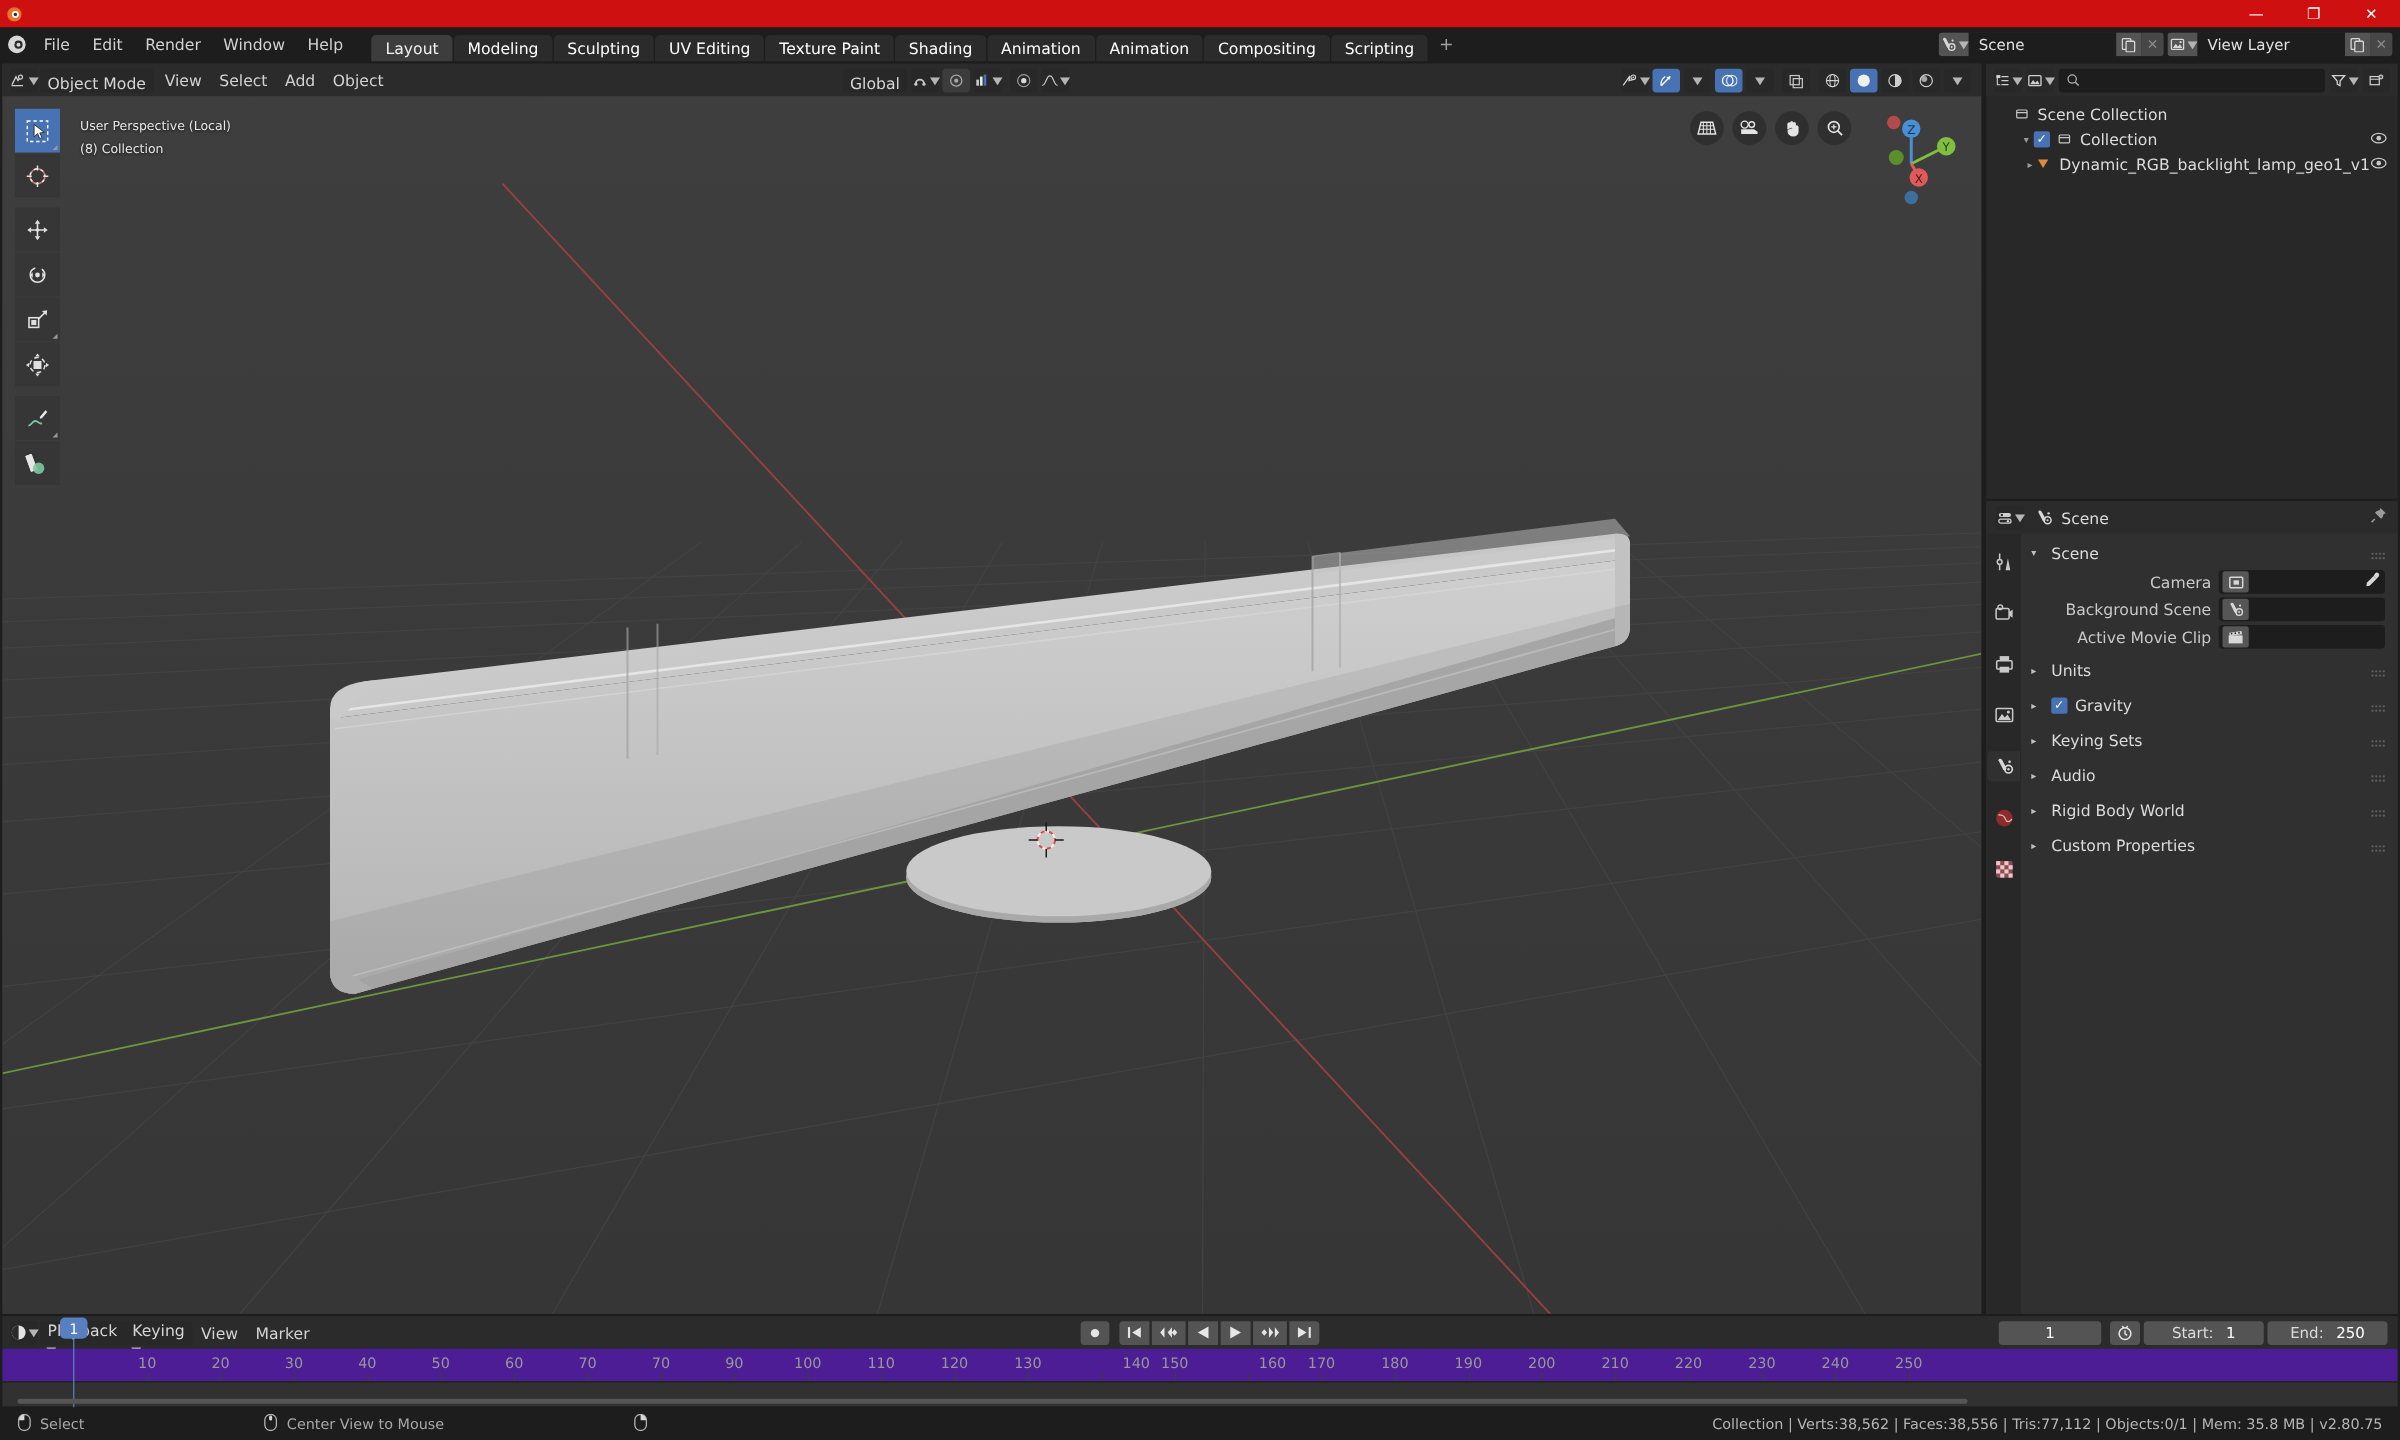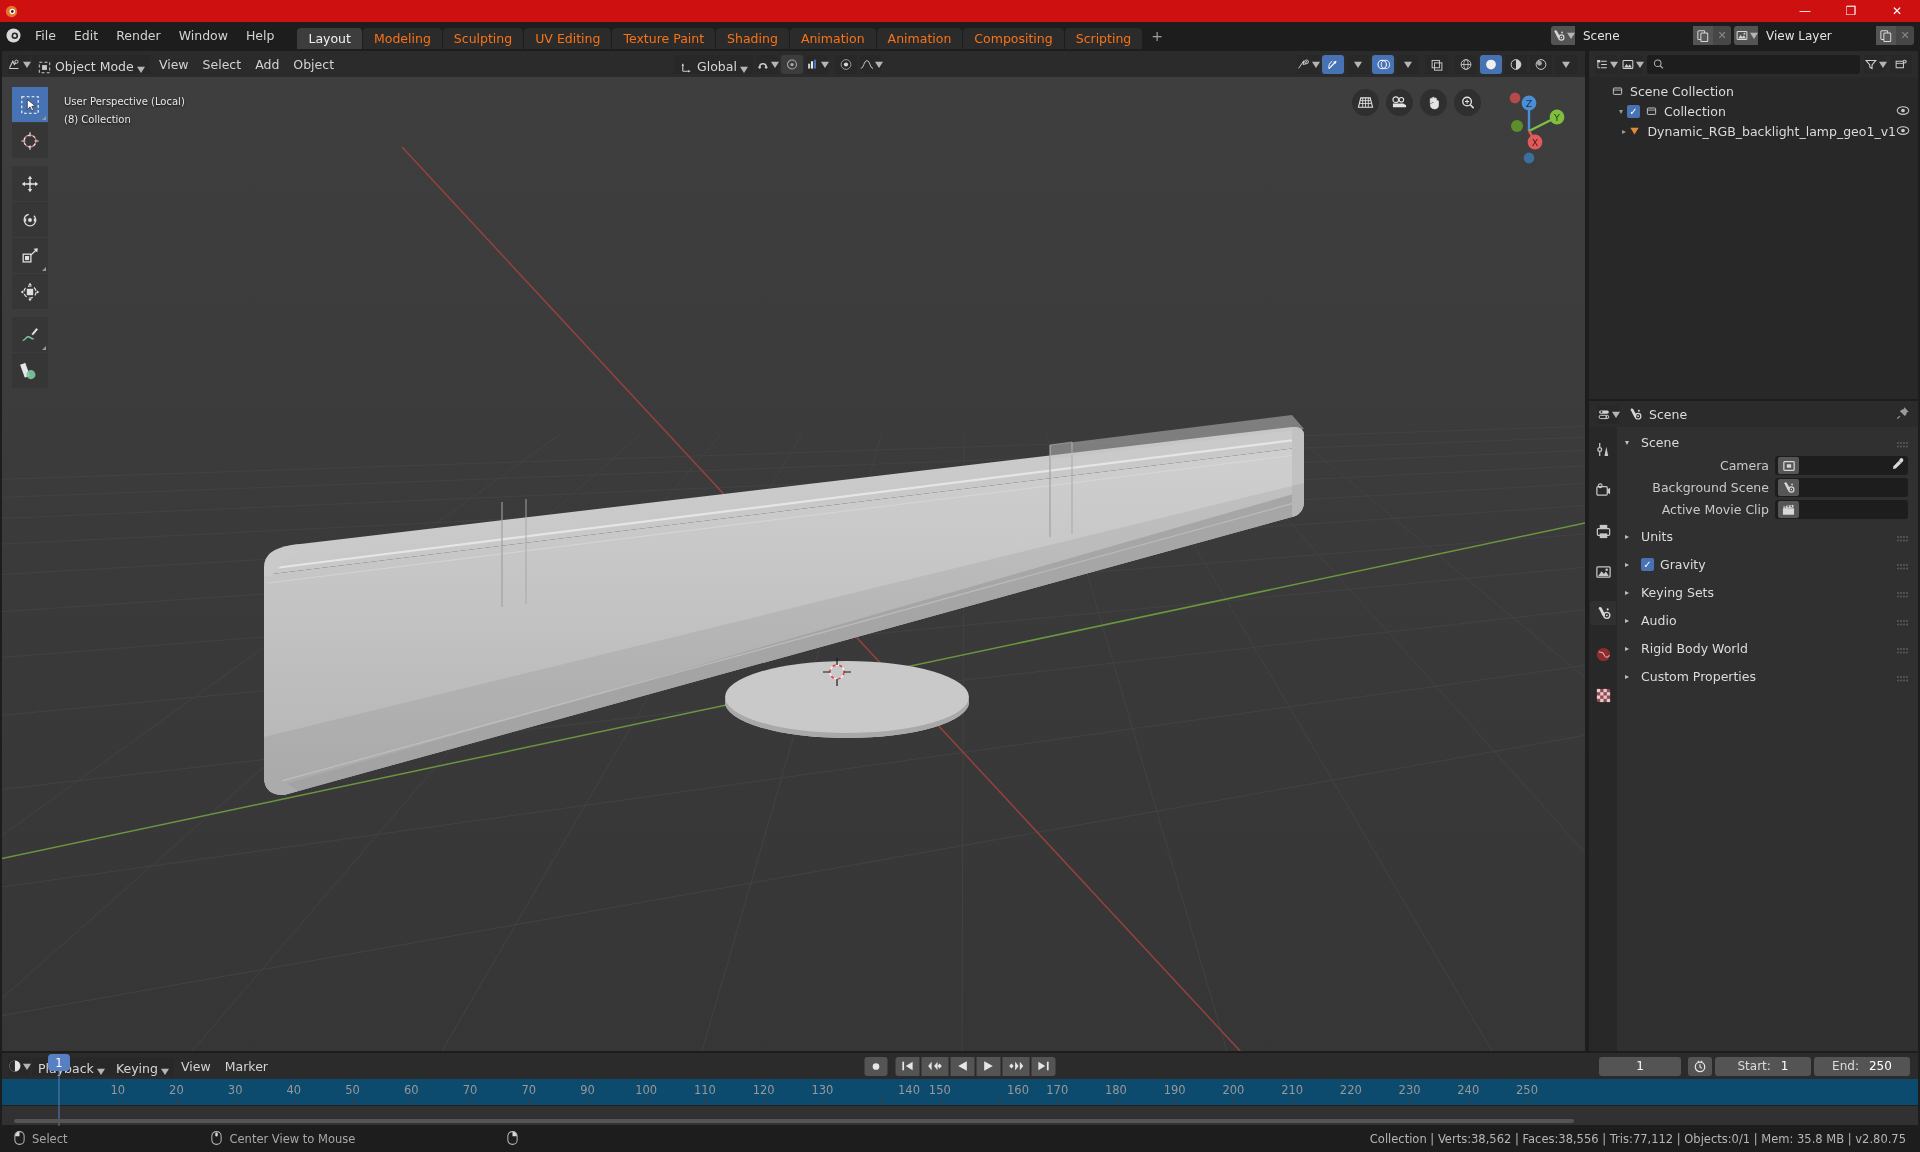--- a/index.html
+++ b/index.html
@@ -17,39 +17,39 @@
     color:#fff; font-size:12px; }
 
   
   #topbar { position:absolute; left:0; top:22px; width:1920px; height:27px;
     background:#1d1d1d; display:flex; align-items:center; }
   .blender-logo { width:26px; height:27px; display:flex; align-items:center; justify-content:center; }
   .menu-item { height:19px; padding:0 9px; display:flex; align-items:center;
     font-size:12.5px; color:#d3d3d3; border-radius:3px; }
   .ws-tabs { display:flex; align-items:flex-end; height:27px; margin-left:14px; }
   .ws-tab { height:21px; padding:0 11px; display:flex; align-items:center; font-size:12.5px;
-    color:#f97316; background:#2b2b2b; margin-right:1px; border-radius:4px 4px 0 0; }
+    color:#ffffff; background:#2b2b2b; margin-right:1px; border-radius:4px 4px 0 0; }
   .ws-tab.active { background:#3d3d3d; color:#f2f2f2; }
   .ws-add { padding:0 8px; color:#a0a0a0; font-size:14px; display:flex; align-items:center; height:21px;}
 
   .topbar-right { position:absolute; right:6px; top:22px; height:27px; display:flex; align-items:center; gap:3px;}
   .idblock { display:flex; align-items:center; height:19px; border-radius:3px; overflow:hidden; background:#282828;}
   .idblock .ibtn { background:#545454; height:19px; width:24px; display:flex; align-items:center; justify-content:center;}
   .idblock .iname { background:#1d1d1d; height:19px; min-width:118px; padding:0 8px; display:flex;
     align-items:center; font-size:12px; color:#e2e2e2;}
   .idblock .icopy { background:#545454; height:19px; width:20px; display:flex;align-items:center;justify-content:center;}
   .idblock .ix { background:#474747; height:19px; width:18px; display:flex;align-items:center;justify-content:center;
     color:#8a8a8a; font-size:11px;}
 
   
   #viewport { position:absolute; left:2px; top:51px; width:1583px; height:1000px; background:#3a3a3a; }
   #vp-header { position:absolute; left:0; top:0; width:100%; height:26px; background:#2b2b2b;
     display:flex; align-items:center; padding-left:6px; gap:2px;}
-  .vh-btn { height:19px; padding:0 6px; display:flex; align-items:flex-end; gap:4px;
-    font-size:12.5px; color:#d6d6d6; background:#282828; border-radius:3px; }
+  .vh-btn { height:19px; padding:0 6px; display:flex; align-items:flex-start; gap:4px;
+    font-size:12.5px; color:#d6d6d6; background:#282828; border-radius:3px;flex-direction:column; }
   .vh-plain { height:19px; padding:0 7px; display:flex; align-items:center; font-size:12.5px; color:#d3d3d3; }
   .vh-icon { height:19px; width:22px; display:flex; align-items:center; justify-content:center;
     background:#282828; border-radius:3px; }
   .vh-icon.on { background:#4772b3; }
   .chev { font-size:8px; color:#b5b5b5; transform:scaleX(1.3); }
 
   #vp-canvas { position:absolute; left:0; top:26px; width:100%; height:974px; overflow:hidden;
     background:radial-gradient(ellipse at 44% 50%, #3f3f3f 0%, #393939 60%, #343434 100%); }
 
   
@@ -105,21 +105,21 @@
 
   
   #timeline { position:absolute; left:2px; top:1053px; width:1916px; height:72px; background:#282828;}
   #tl-header { height:26px; background:#2b2b2b; display:flex; align-items:center; padding-left:6px; gap:2px;}
   .tl-center { position:absolute; left:50%; transform:translateX(-50%); display:flex; gap:2px; align-items:center;}
   .tl-btn { height:19px; min-width:22px; padding:0 5px; background:#545454; display:flex;
     align-items:center; justify-content:center;}
   .tl-right { position:absolute; right:8px; display:flex; align-items:center; gap:3px;}
   .num-field { height:19px; background:#545454; border-radius:3px; display:flex; align-items:center;
     justify-content:center; font-size:12px; color:#fff;}
-  #tl-ruler { position:absolute; left:0; top:26px; width:100%; height:26px; background:#0c4a6e;}
+  #tl-ruler { position:absolute; left:0; top:26px; width:100%; height:26px; background:#4c1d95;}
   .tick-lbl { position:absolute; top:4px; transform:translateX(-50%); font-size:11.5px; color:#989898;}
   #tl-track { position:absolute; left:0; top:52px; width:100%; height:20px; background:#313131;
     border-top:1px solid #1f1f1f;}
   .tl-tick { position:absolute; bottom:0; width:1px; height:7px; background:#3c3c3c;}
   #playhead { position:absolute; top:1px; height:24px; }
   #playhead .ph-box { height:17px; min-width:22px; padding:0 6px; background:#5680c2; border-radius:4px;
     display:flex; align-items:center; justify-content:center; font-size:11.5px; color:#fff;
     transform:translateX(-50%);}
   #playhead .ph-line { position:absolute; left:0; top:17px; width:1px; height:55px; background:#5680c2;
     transform:translateX(-0.5px);}

